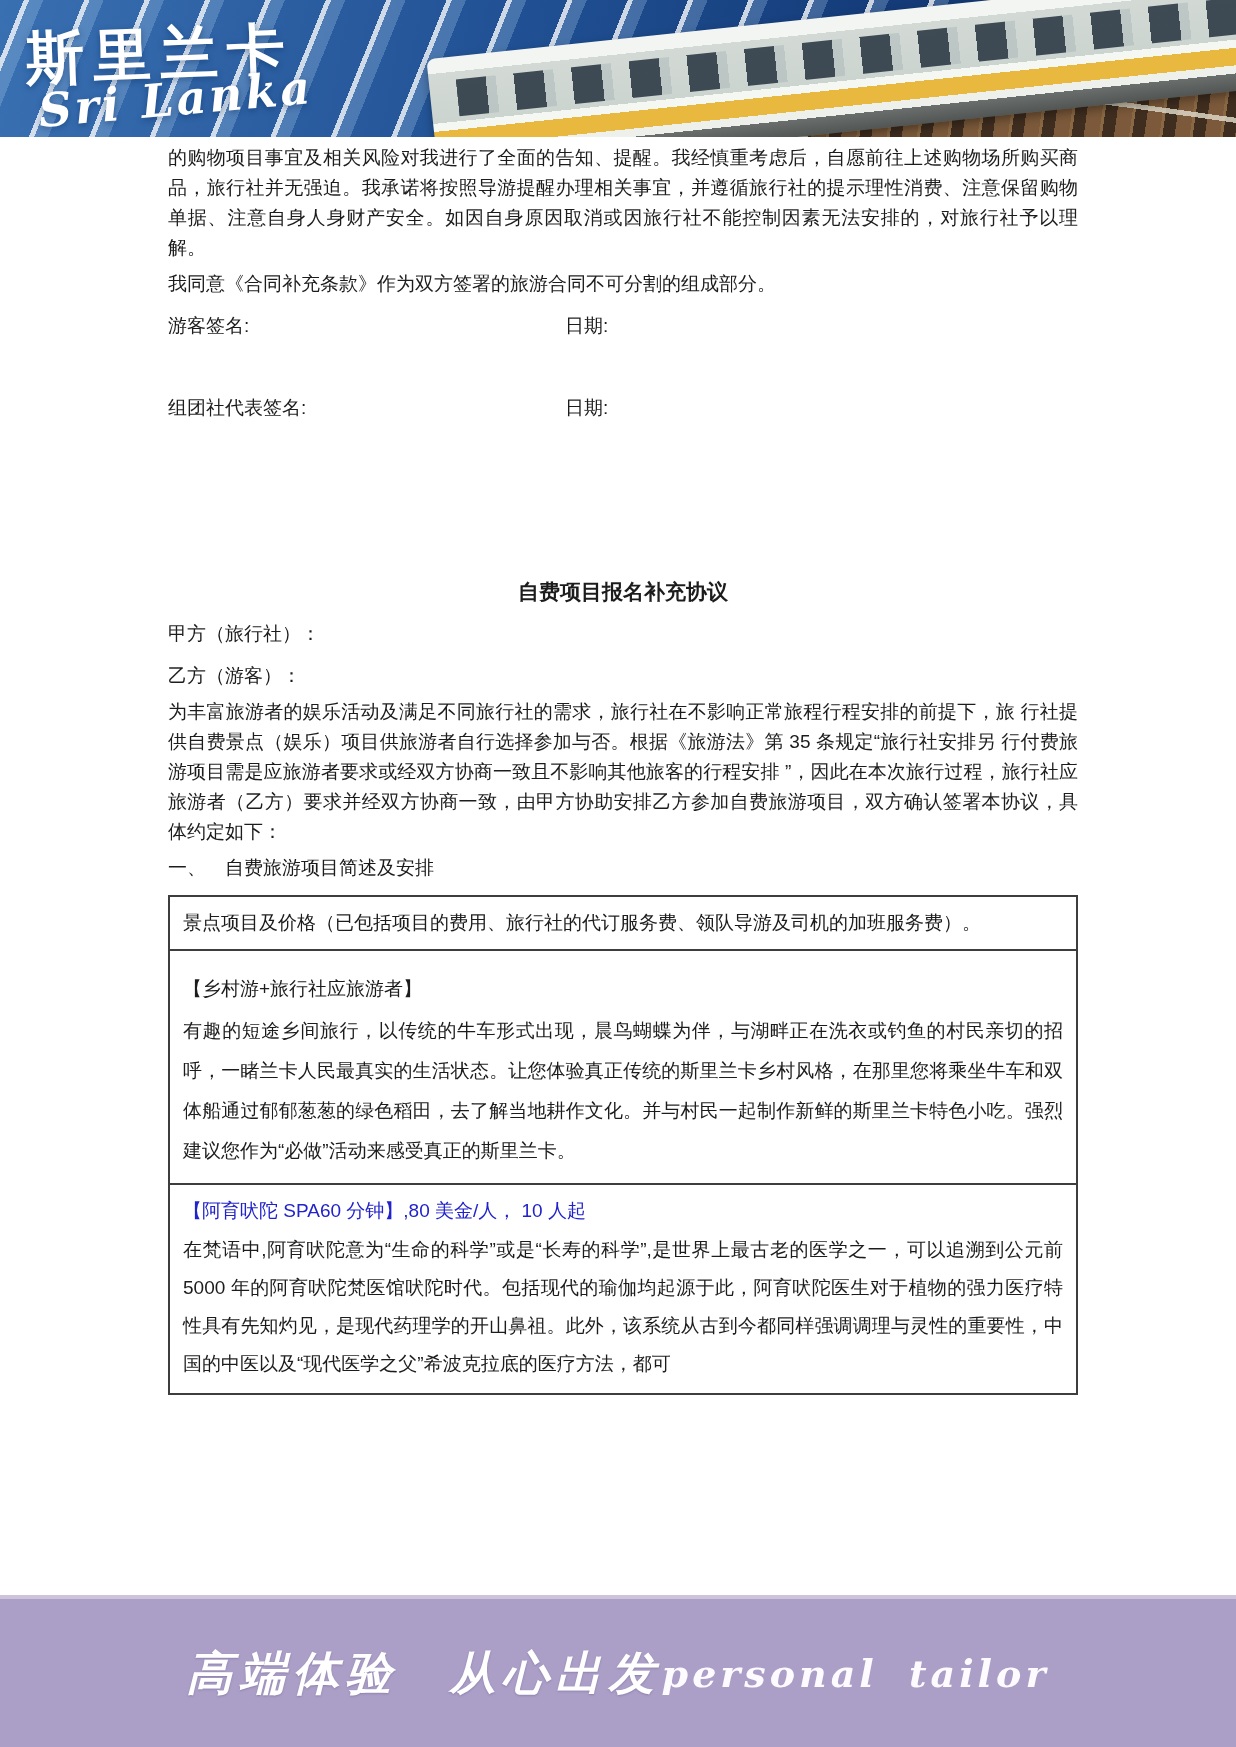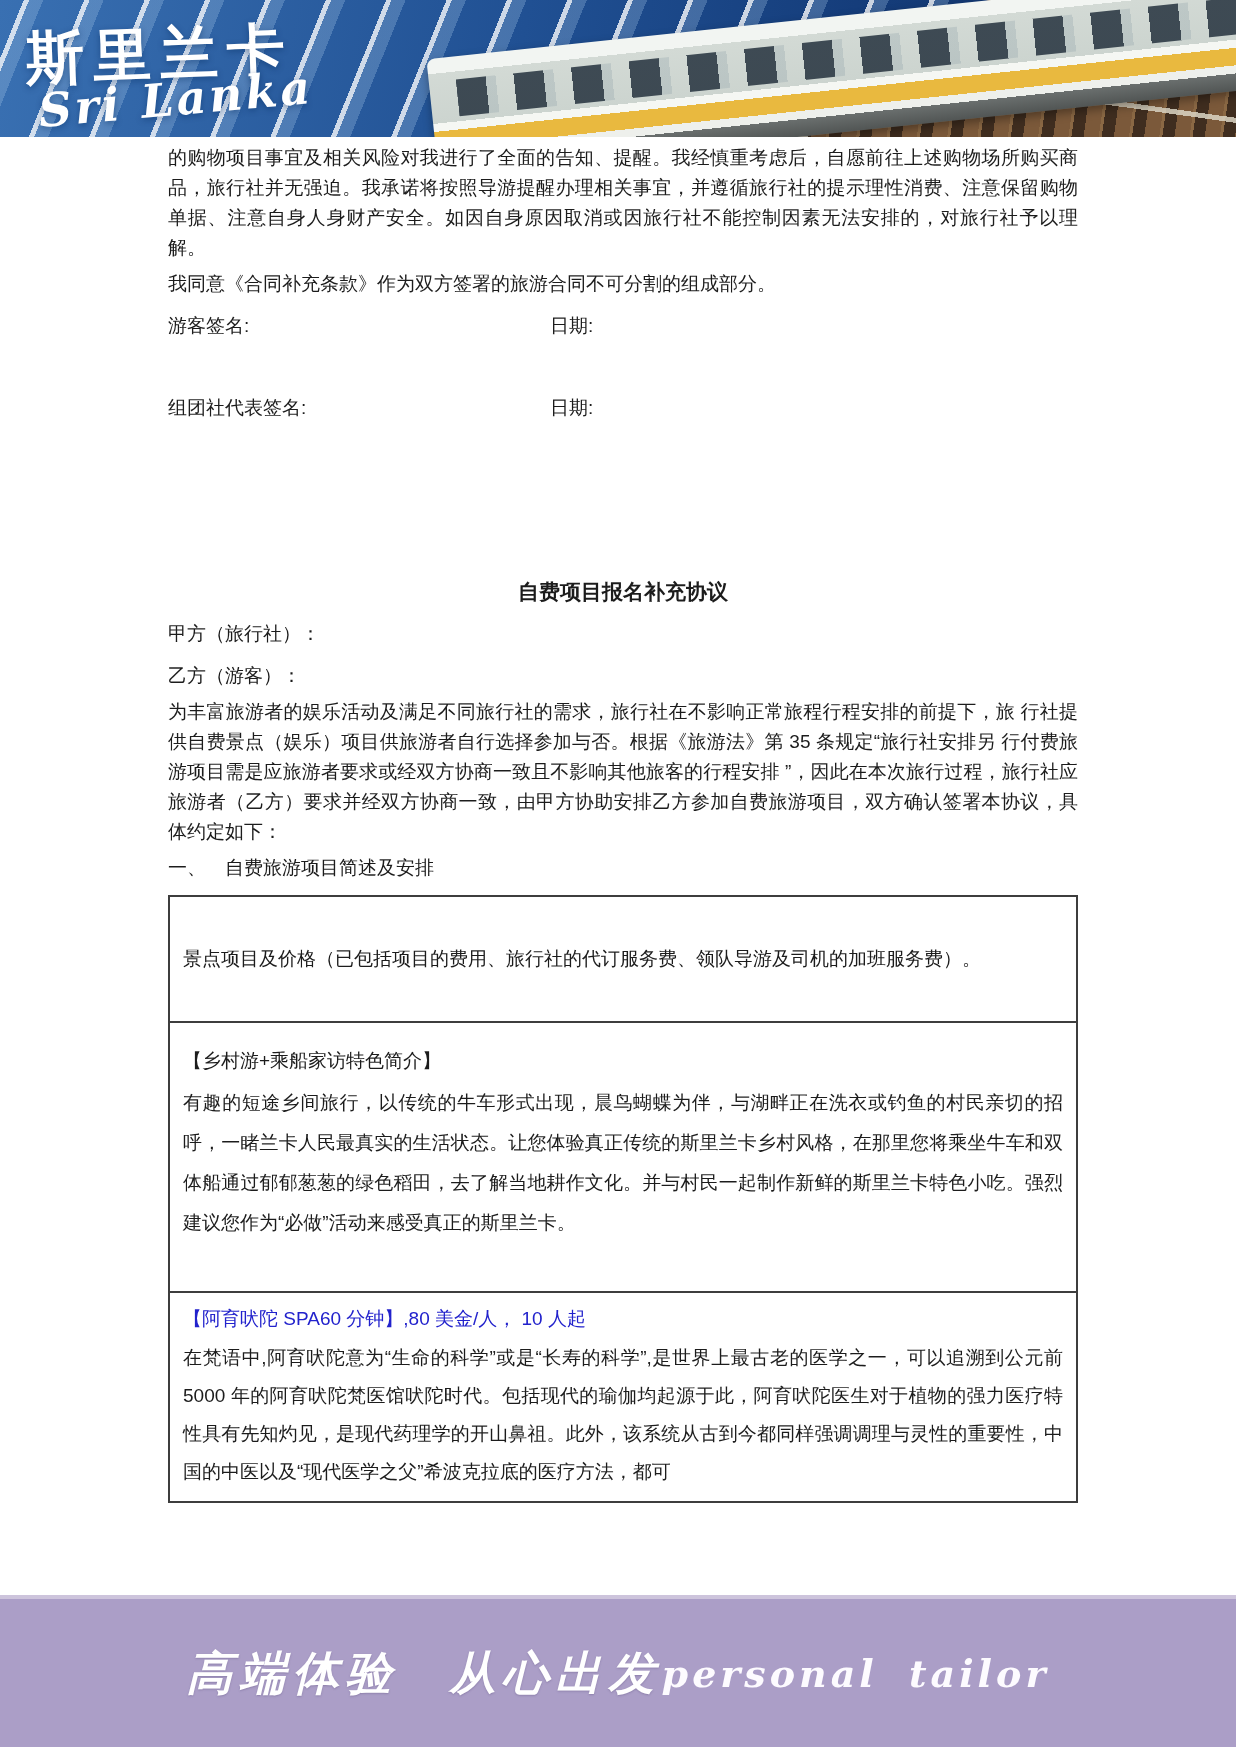--- a/index.html
+++ b/index.html
@@ -57,28 +57,28 @@
     letter-spacing:3px; transform:rotate(-5deg);
     text-shadow:0 2px 6px rgba(0,40,90,0.45);
     font-family:"DejaVu Serif",serif;
   }
 
   
   .doc { padding:6px 158px 0 168px; font-size:19px; }
   .para { margin:0; line-height:30px; text-align:justify; text-justify:inter-ideograph; }
   .single-line { margin:0; line-height:42px; }
   .sign-row { position:relative; line-height:42px; height:42px; }
-  .sign-row .date-label { position:absolute; left:382px; top:0; }
+  .sign-row .date-label { position:absolute; left:397px; top:0; }
   .sign-row-agency { margin-top:40px; }
   .agreement-title { margin-top:142px; line-height:42px; text-align:center; font-weight:bold; font-size:21px; }
   .party-line { line-height:42px; }
   .section-heading { line-height:42px; }
 
   .price-table { margin-top:6px; border:2px solid #3d3d3d; }
-  .t-row { border-top:2px solid #3d3d3d; padding:10px 13px 12px 13px;margin-top:36px; }
+  .t-row { border-top:2px solid #3d3d3d; padding:10px 13px 12px 13px; }
   .t-row:first-child { border-top:none; padding:8px 13px; }
   .t-header-text { line-height:36px; }
   .item-title { color:#2222cc; line-height:36px; }
   .item-subtitle { line-height:36px; margin-top:10px; }
   .item-desc { margin:4px 0 0 0; line-height:40px; text-align:justify; text-justify:inter-ideograph; }
   .t-row-spa { padding:8px 13px 10px 13px; }
   .t-row-spa .item-desc { line-height:38px; margin-top:2px; }
 
   
   .footer {
@@ -137,21 +137,21 @@
     <p class="para">为丰富旅游者的娱乐活动及满足不同旅行社的需求，旅行社在不影响正常旅程行程安排的前提下，旅 行社提供自费景点（娱乐）项目供旅游者自行选择参加与否。根据《旅游法》第 35 条规定“旅行社安排另 行付费旅游项目需是应旅游者要求或经双方协商一致且不影响其他旅客的行程安排 ”，因此在本次旅行过程，旅行社应旅游者（乙方）要求并经双方协商一致，由甲方协助安排乙方参加自费旅游项目，双方确认签署本协议，具体约定如下：</p>
 
     <div class="section-heading">一、　自费旅游项目简述及安排</div>
 
     <div class="price-table">
       <div class="t-row">
         <div class="t-header-text">景点项目及价格（已包括项目的费用、旅行社的代订服务费、领队导游及司机的加班服务费）。</div>
       </div>
 
       <div class="t-row">
-        <div class="item-subtitle">【乡村游+乘船家访特色简介】</div>
+        <div class="item-subtitle">【乡村游+旅行社应旅游者】</div>
         <p class="item-desc">有趣的短途乡间旅行，以传统的牛车形式出现，晨鸟蝴蝶为伴，与湖畔正在洗衣或钓鱼的村民亲切的招呼，一睹兰卡人民最真实的生活状态。让您体验真正传统的斯里兰卡乡村风格，在那里您将乘坐牛车和双体船通过郁郁葱葱的绿色稻田，去了解当地耕作文化。并与村民一起制作新鲜的斯里兰卡特色小吃。强烈建议您作为“必做”活动来感受真正的斯里兰卡。</p>
       </div>
 
       <div class="t-row t-row-spa">
         <div class="item-title">【阿育吠陀 SPA60 分钟】,80 美金/人， 10 人起</div>
         <p class="item-desc">在梵语中,阿育吠陀意为“生命的科学”或是“长寿的科学”,是世界上最古老的医学之一，可以追溯到公元前 5000 年的阿育吠陀梵医馆吠陀时代。包括现代的瑜伽均起源于此，阿育吠陀医生对于植物的强力医疗特性具有先知灼见，是现代药理学的开山鼻祖。此外，该系统从古到今都同样强调调理与灵性的重要性，中国的中医以及“现代医学之父”希波克拉底的医疗方法，都可</p>
       </div>
     </div>
 
   </div>

